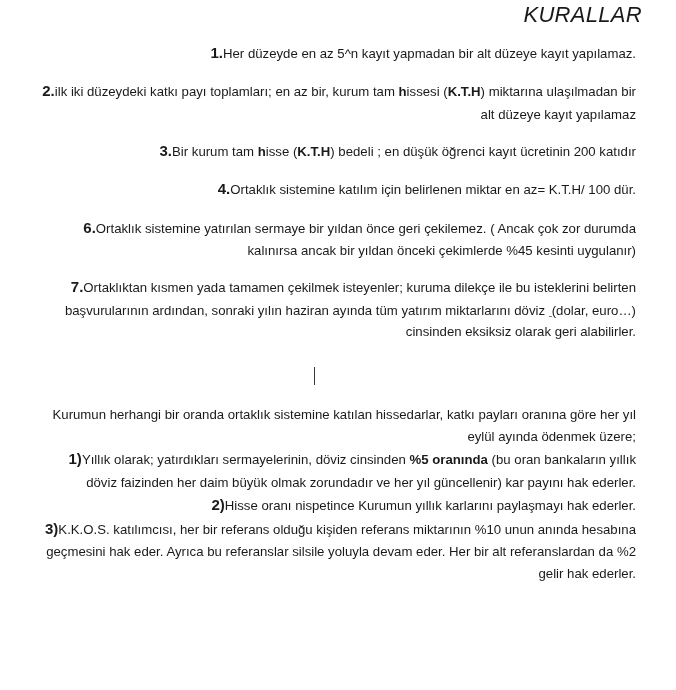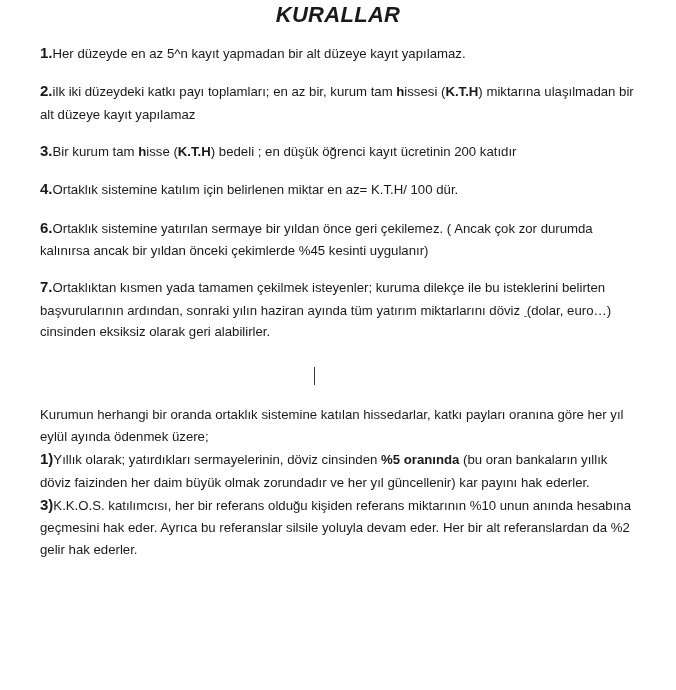--- a/index.html
+++ b/index.html
@@ -18,22 +18,22 @@
   .page {
     position: relative;
     width: 676px;
     height: 690px;
     box-sizing: border-box;
     padding: 0 34px;
   }
 
   
   .doc-title {
-    text-align: center;
-    font-weight: bold;
+    text-align: right;
+    font-weight: normal;
     font-size: 22px;
     letter-spacing: 0.3px;
     line-height: 1.1;
   }
   .doc-title.italic { font-style: italic; }
   #kurallar-title { margin: 3px 0 0 0; }
   #kazanclar-title { margin: 12px 0 0 0; font-size: 25px; }
 
   
   .caret-row {
@@ -47,21 +47,21 @@
     width: 1px;
     height: 18px;
     background: #3a3a3a;
     vertical-align: middle;
     position: relative;
     left: -24px;
   }
 
   
   .para {
-    text-align: left;
+    text-align: right;
     font-size: 13.2px;
     line-height: 1.62;
     margin: 0;
     padding: 0 6px;
   }
   .rule-item { margin-top: 14px; }
   .gain-item { margin-top: 0; }
   #kurallar-list { margin-top: 14px; }
   #intro-para { margin-top: 18px; }
 
@@ -127,20 +127,23 @@
 
 
   <p class="para" id="intro-para">Kurumun herhangi bir oranda ortaklık sistemine katılan hissedarlar, katkı payları oranına göre her yıl eylül ayında ödenmek üzere;</p>
 
   <div id="kazanclar-list">
 
     <p class="para gain-item">
       <span class="num">1)</span><span>Yıllık olarak; yatırdıkları sermayelerinin, döviz cinsinden </span><span class="bold">%5 oranında</span><span> (bu oran bankaların yıllık döviz faizinden her daim büyük olmak zorundadır ve her yıl güncellenir) </span><span class="u">kar</span><span> payını hak ederler.</span>
     </p>
 
+    <p class="para gain-item">
+      <span class="num">2)</span><span>Hisse oranı nispetince Kurumun yıllık karlarını paylaşmayı hak ederler.</span>
+    </p>
 
     <p class="para gain-item">
       <span class="num">3)</span><span>K.K.O.S. katılımcısı, her bir referans olduğu kişiden referans miktarının %10 unun anında hesabına geçmesini hak eder. Ayrıca bu referanslar silsile yoluyla devam eder. Her bir alt referanslardan da %2 gelir hak ederler.</span>
     </p>
 
   </div>
 
 </div>
 
 </body></html>

